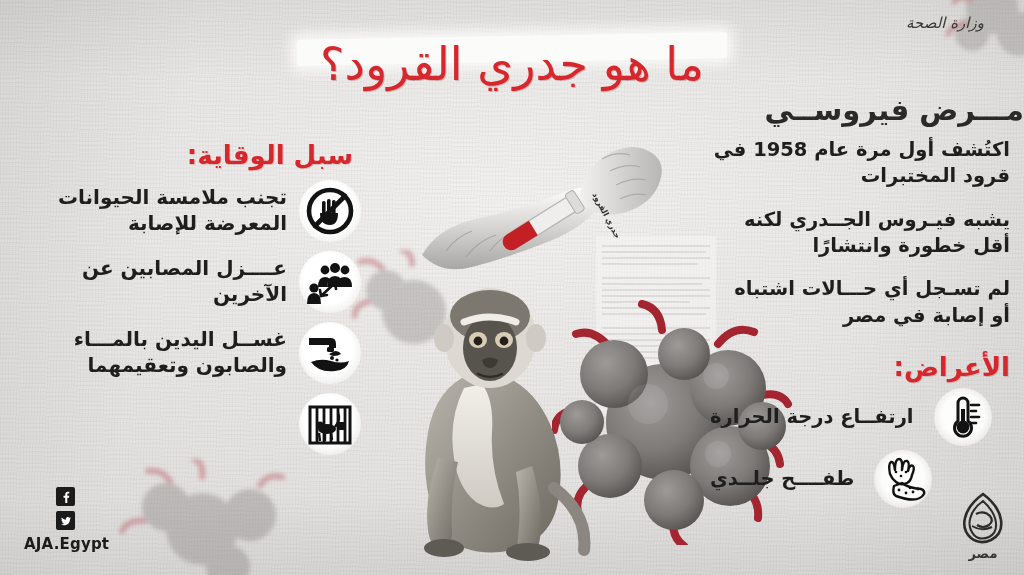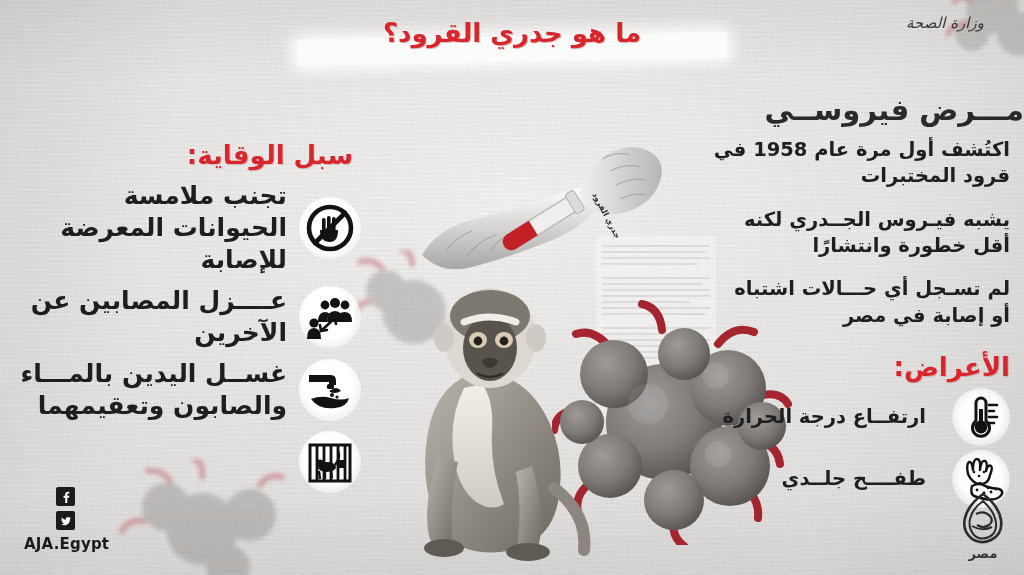--- a/index.html
+++ b/index.html
@@ -42,23 +42,24 @@
     top:20px;left:0;right:0;text-align:center;z-index:8;
   }
   #title-band{
     position:absolute;left:50%;transform:translateX(-50%) rotate(-1deg);
     top:16px;width:430px;height:26px;background:#fbfbfa;z-index:-1;
     box-shadow:0 0 14px 6px rgba(251,251,250,.95);
     border-radius:3px;
   }
   #title{
     display:inline-block;position:relative;
-    font-size:26px;font-weight:bold;color:#d8262d;
+    font-size:46px;font-weight:normal;color:#d8262d;
     letter-spacing:-.5px;line-height:1.05;
     text-shadow:1px 1px 0 rgba(120,20,24,.25);
+    margin-top:20px;
   }
   #subtitle{
     top:93px;left:0;right:0;
     font-size:29px;font-weight:bold;color:#2a2a2a;letter-spacing:1px;
   }
 
   
   .col{z-index:9;}
   .sec-head{
     font-size:26px;font-weight:bold;color:#d8262d;margin-bottom:10px;
@@ -66,43 +67,43 @@
   }
 
   
   #prevention{top:140px;right:auto;left:16px;width:345px;text-align:left;}
   #prevention .sec-head{text-align:right;padding-right:8px;}
   .prev-row{
     display:flex;align-items:center;justify-content:flex-start;
     gap:12px;margin-bottom:9px;
   }
   .prev-row .txt{
-    flex:1;text-align:right;font-size:25px;font-weight:bold;color:#1e1e1e;
+    flex:1;text-align:right;font-size:20px;font-weight:bold;color:#1e1e1e;
     line-height:1.28;direction:rtl;
   }
   .icon-circle{
     width:62px;height:62px;flex:0 0 62px;border-radius:50%;
     background:radial-gradient(circle at 48% 45%, #ffffff 52%, rgba(255,255,255,.35) 78%, rgba(255,255,255,0) 100%);
     display:flex;align-items:center;justify-content:center;
   }
   .icon-circle svg{display:block;}
 
   
   #facts{top:118px;right:14px;width:300px;text-align:right;margin-top:19px;}
   .fact{
     font-size:19.5px;font-weight:bold;color:#1e1e1e;line-height:1.35;
     margin-bottom:17px;
   }
 
   
   #symptoms{top:352px;right:14px;width:300px;text-align:right;}
   #symptoms .sec-head{margin-bottom:6px;}
   .sym-row{
-    display:flex;align-items:center;justify-content:flex-start;
-    gap:26px;margin-bottom:4px;
+    display:flex;align-items:center;justify-content:flex-end;
+    gap:20px;margin-bottom:4px;
   }
   .sym-row .txt{
     text-align:right;font-size:19.5px;font-weight:bold;color:#1e1e1e;
     line-height:1.3;direction:rtl;
   }
   .sym-circle{
     width:58px;height:58px;flex:0 0 58px;border-radius:50%;
     background:radial-gradient(circle at 50% 48%, #fdfdfc 50%, rgba(253,253,252,.3) 80%, rgba(255,255,255,0) 100%);
     display:flex;align-items:center;justify-content:center;
   }

